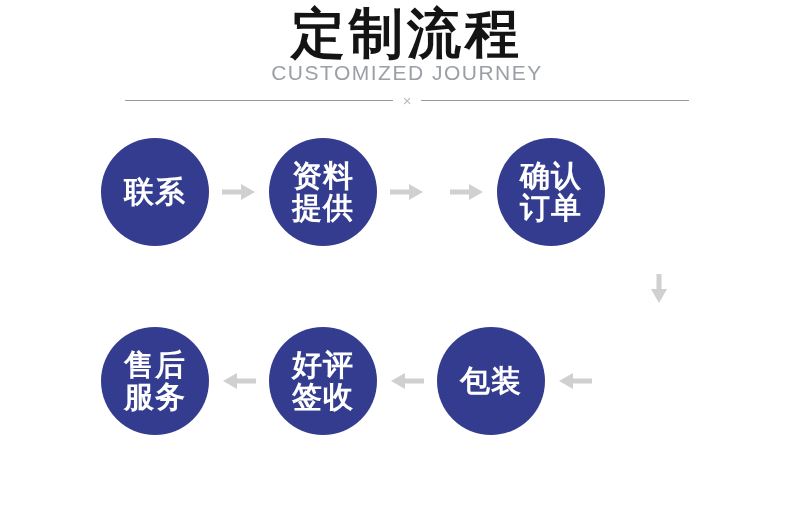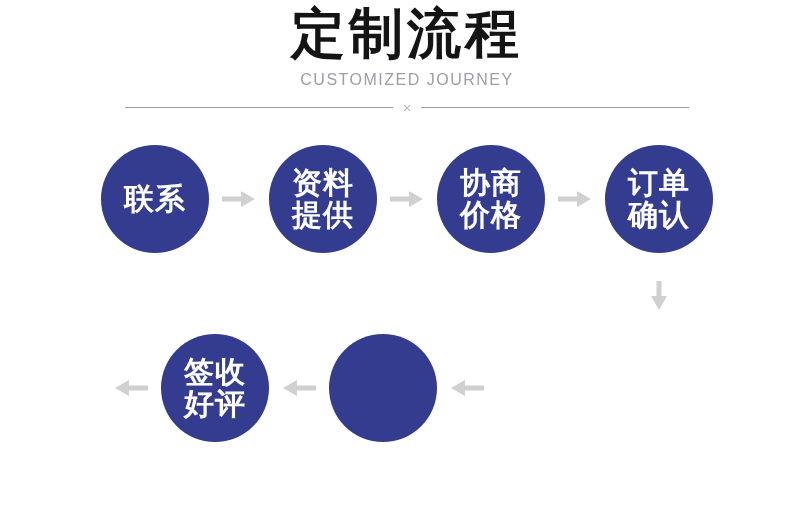--- a/index.html
+++ b/index.html
@@ -17,22 +17,21 @@
   
   .header { text-align: center; padding-top: 2px; }
   .title {
     font-size: 54px;
     line-height: 62px;
     font-weight: 900;
     color: #141414;
     letter-spacing: 4px;
   }
   .subtitle {
-    margin-top: 7px;
-    font-size: 16px;
+    font-size: 21px;
     line-height: 18px;
     color: #9aa0a6;
     letter-spacing: 1.5px;
   }
   .divider {
     width: 564px;
     margin: 10px auto 0 auto;
     display: flex;
     align-items: center;
     height: 16px;
@@ -122,63 +121,64 @@
       <div class="circle">
         <span>资料</span>
         <span>提供</span>
       </div>
       <div class="arrow-cell">
         <svg width="34" height="18" viewBox="0 0 34 18">
             <rect x="0" y="6.5" width="19" height="5" fill="#d0d0d0"></rect>
             <polygon points="19,1 33,9 19,17" fill="#d0d0d0"></polygon>
           </svg>
       </div>
-      <div class="circle">
-        <span>协商</span>
-        <span>价格</span>
-      </div>
       <div class="arrow-cell">
         <svg width="34" height="18" viewBox="0 0 34 18">
             <rect x="0" y="6.5" width="19" height="5" fill="#d0d0d0"></rect>
             <polygon points="19,1 33,9 19,17" fill="#d0d0d0"></polygon>
           </svg>
       </div>
       <div class="circle">
+        <span>确认</span>
         <span>订单</span>
-        <span>确认</span>
       </div>
     </div>
 
     <div class="down-arrow-row">
       <div class="arrow-down">
         <svg width="18" height="30" viewBox="0 0 18 30">
             <rect x="6.5" y="0" width="5" height="16" fill="#d0d0d0"></rect>
             <polygon points="1,15 17,15 9,29" fill="#d0d0d0"></polygon>
           </svg>
       </div>
     </div>
 
     <div class="circle-row row-2">
-      <div class="arrow-cell">
-        <svg width="34" height="18" viewBox="0 0 34 18">
-            <rect x="15" y="6.5" width="19" height="5" fill="#d0d0d0"></rect>
-            <polygon points="15,1 1,9 15,17" fill="#d0d0d0"></polygon>
-          </svg>
-      </div>
       <div class="circle">
-        <span>签收</span>
-        <span>好评</span>
+        <span>售后</span>
+        <span>服务</span>
       </div>
       <div class="arrow-cell">
         <svg width="34" height="18" viewBox="0 0 34 18">
             <rect x="15" y="6.5" width="19" height="5" fill="#d0d0d0"></rect>
             <polygon points="15,1 1,9 15,17" fill="#d0d0d0"></polygon>
           </svg>
       </div>
       <div class="circle">
+        <span>好评</span>
+        <span>签收</span>
+      </div>
+      <div class="arrow-cell">
+        <svg width="34" height="18" viewBox="0 0 34 18">
+            <rect x="15" y="6.5" width="19" height="5" fill="#d0d0d0"></rect>
+            <polygon points="15,1 1,9 15,17" fill="#d0d0d0"></polygon>
+          </svg>
+      </div>
+      <div class="circle">
+        <span>包装</span>
       </div>
       <div class="arrow-cell">
         <svg width="34" height="18" viewBox="0 0 34 18">
             <rect x="15" y="6.5" width="19" height="5" fill="#d0d0d0"></rect>
             <polygon points="15,1 1,9 15,17" fill="#d0d0d0"></polygon>
           </svg>
       </div>
     </div>
 
   </div>

